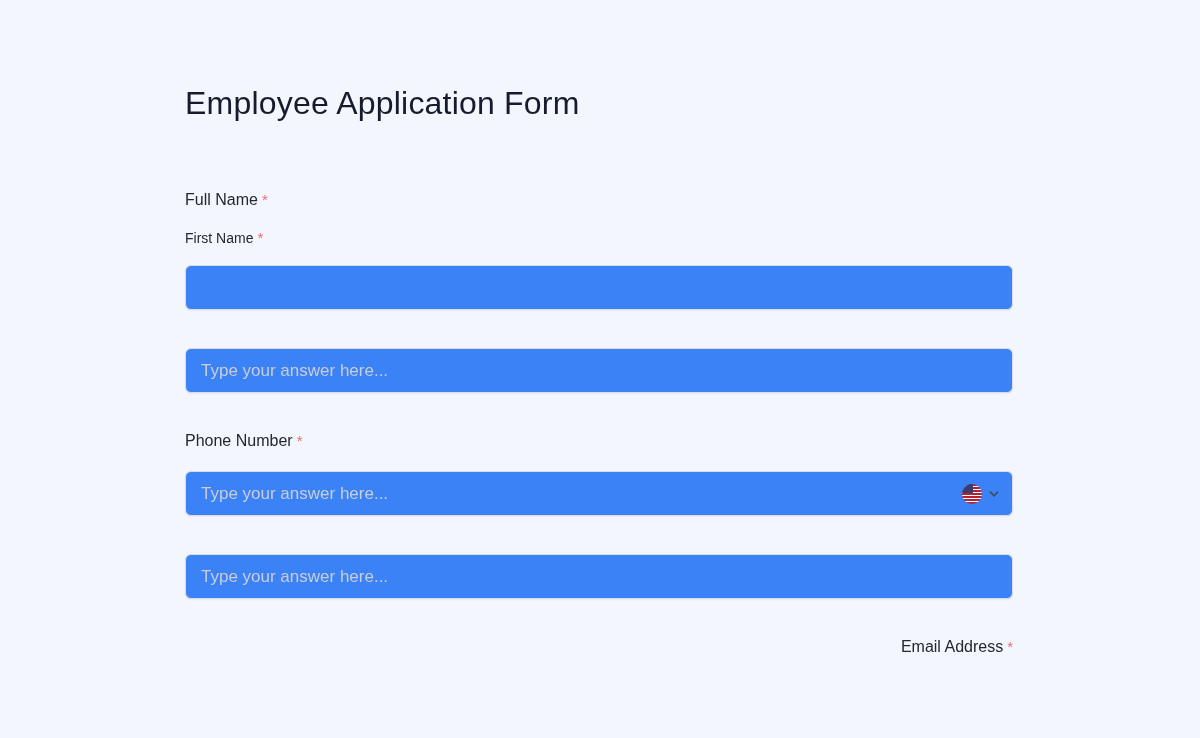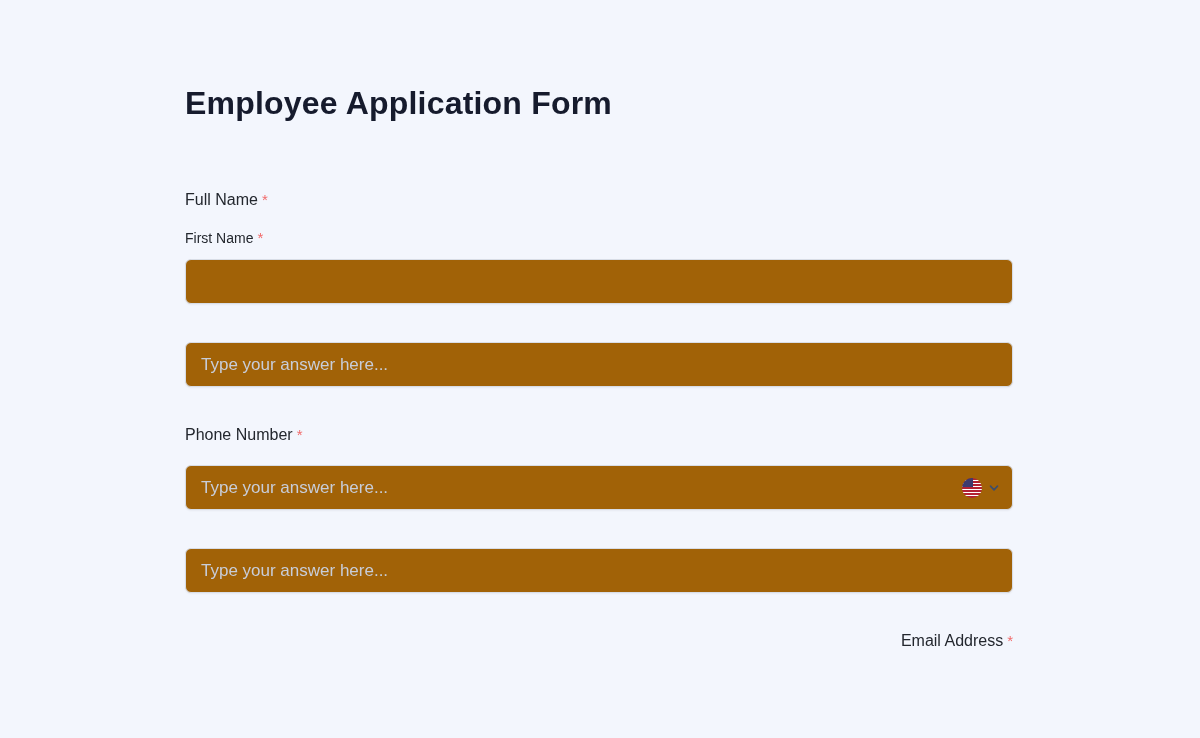--- a/index.html
+++ b/index.html
@@ -11,21 +11,21 @@
     font-family: "Liberation Sans", sans-serif;
   }
   .form-container {
     width: 828px;
     margin-left: 185px;
     padding-top: 84px;
   }
   .page-title {
     font-size: 32px;
     line-height: 38px;
-    font-weight: 700;
+    font-weight: 400;
     color: #161b2d;
     letter-spacing: 0.2px;
     margin-bottom: 68px;
   }
   .field-group { margin-bottom: 38px; }
   .group-label {
     font-size: 16px;
     line-height: 19px;
     color: #23272e;
     margin-bottom: 21px;
@@ -38,27 +38,27 @@
   }
   .two-col {
     display: flex;
     gap: 20px;
   }
   .col { flex: 1; }
   .sub-label {
     font-size: 14px;
     line-height: 17px;
     color: #23272e;
-    margin-bottom: 12px;
+    margin-bottom: 18px;
   }
   .text-input {
     display: block;
     width: 100%;
     height: 45px;
-    background: #a16207;
+    background: #3b82f6;
     border: 1px solid #d8dde6;
     border-radius: 6px;
     box-shadow: 0 1px 2px rgba(16, 24, 40, 0.05);
     padding: 0 15px;
     font-size: 17px;
     color: #23272e;
     outline: none;
     font-family: "Liberation Sans", sans-serif;
   }
   .text-input::placeholder { color: #c8cdd9; opacity: 1; }

